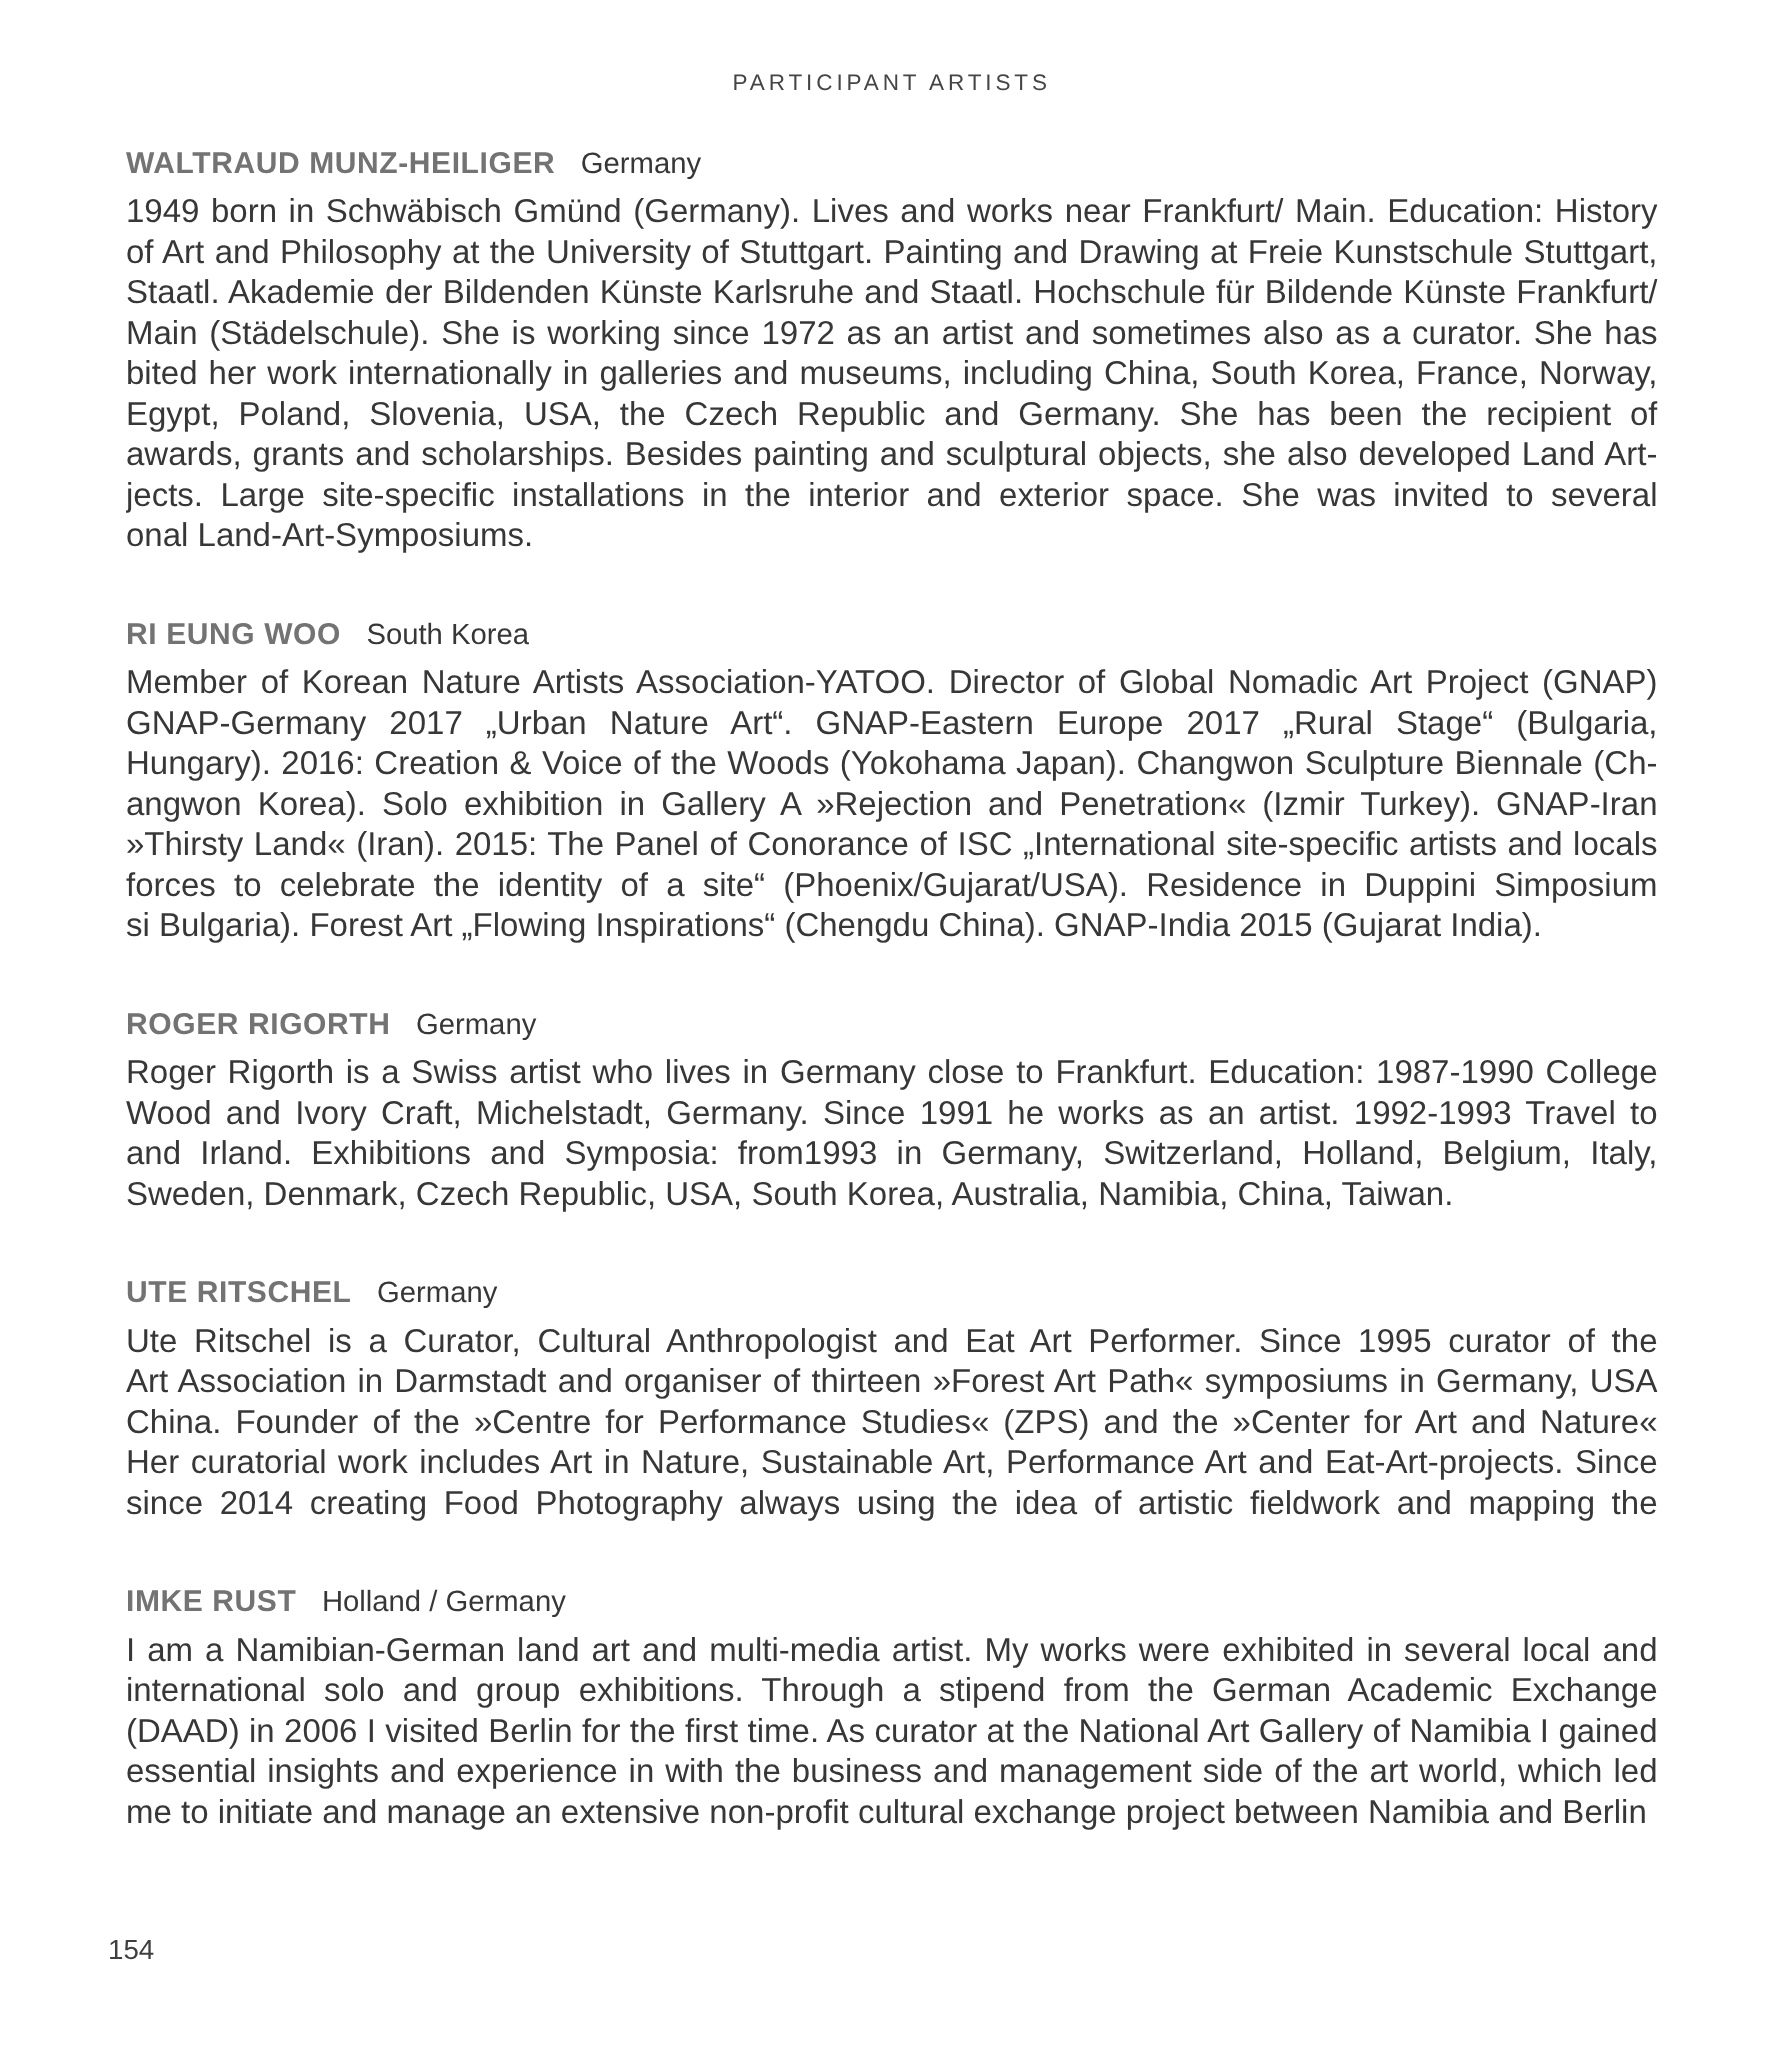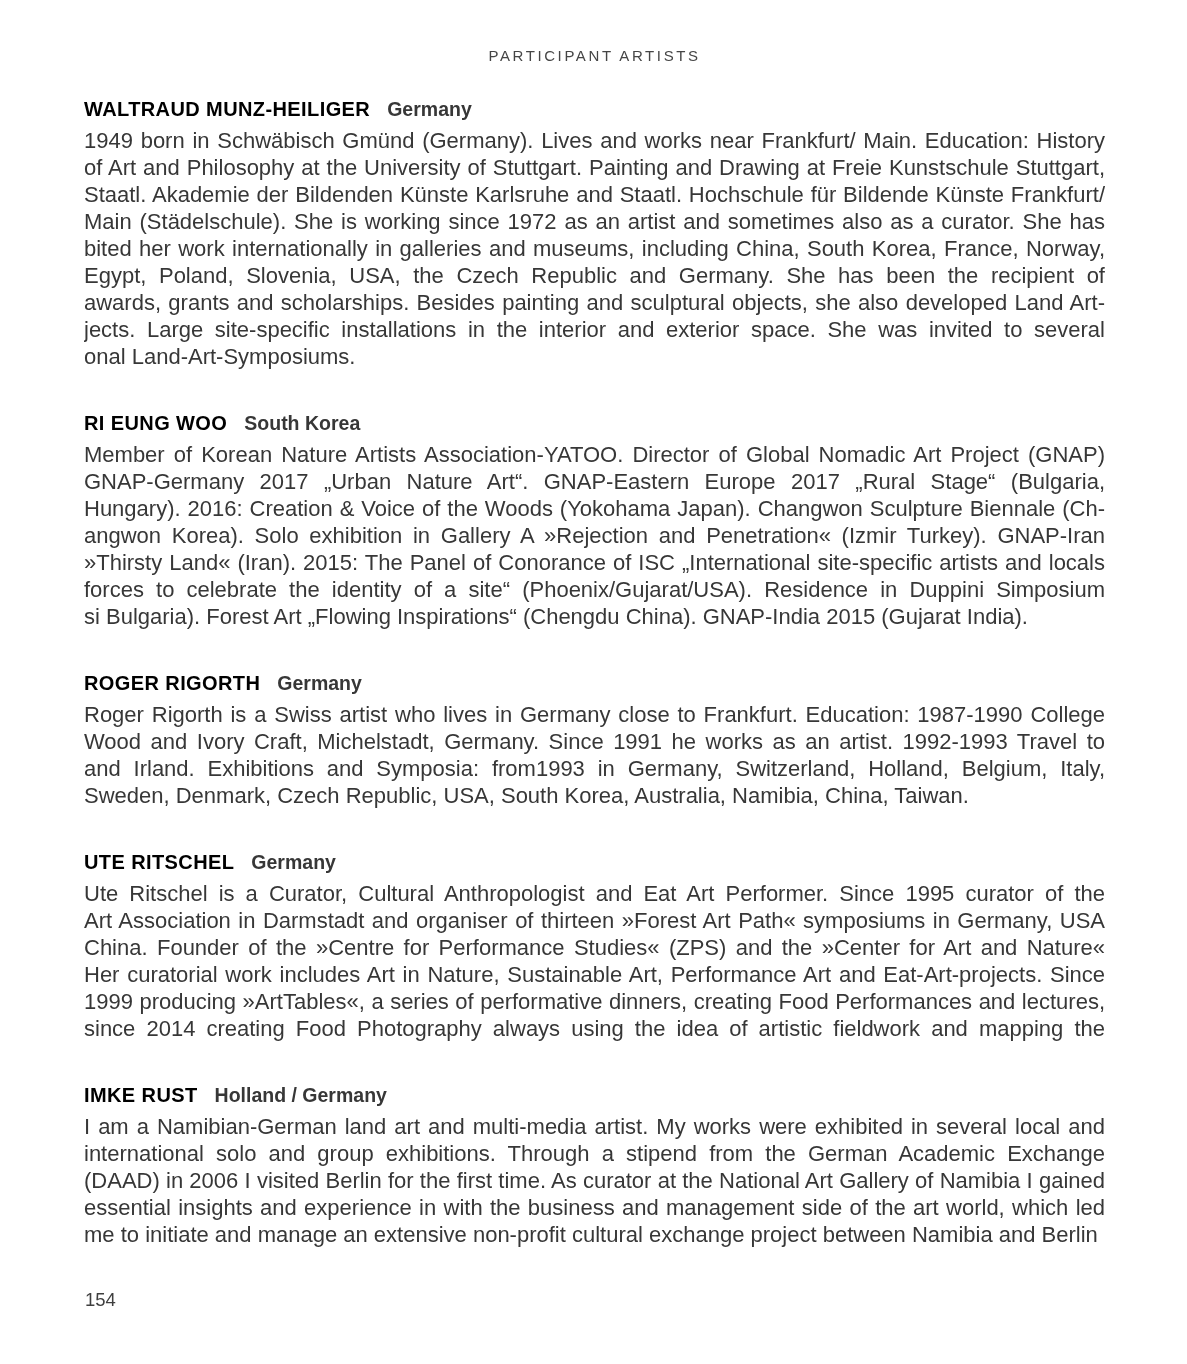--- a/index.html
+++ b/index.html
@@ -36,43 +36,43 @@
   }
   .heading {
     line-height: 27px;
     margin-bottom: 3px;
     white-space: nowrap;
   }
   .artist-name {
     font-weight: 700;
     font-size: 20px;
     letter-spacing: 0.4px;
-    color: #000000;
+    color: #737373;
   }
   .artist-country {
     font-size: 19.5px;
-    font-weight: 700;
+    font-weight: 400;
     color: #373737;
     margin-left: 17px;
   }
   .bio .line {
     font-size: 22px;
     line-height: 27px;
     height: 27px;
     overflow: hidden;
     text-align: justify;
     text-align-last: justify;
     color: #373737;
   }
   .bio .line.last {
     text-align-last: left;
   }
   .page-number {
     position: absolute;
-    left: 85px;
+    left: 72px;
     top: 1289px;
     font-size: 18.5px;
     color: #3f3f3f;
   }
 </style>
 </head>
 <body>
 
 <div class="page">
   <div class="doc-header">PARTICIPANT ARTISTS</div>
@@ -113,21 +113,20 @@
           <div class="line last">Sweden, Denmark, Czech Republic, USA, South Korea, Australia, Namibia, China, Taiwan.</div>
         </div>
       </section>
       <section class="section">
         <div class="heading"><span class="artist-name">UTE RITSCHEL</span><span class="artist-country">Germany</span></div>
         <div class="bio">
           <div class="line">Ute Ritschel is a Curator, Cultural Anthropologist and Eat Art Performer. Since 1995 curator of the biennial</div>
           <div class="line">Art Association in Darmstadt and organiser of thirteen »Forest Art Path« symposiums in Germany, USA and</div>
           <div class="line">China. Founder of the »Centre for Performance Studies« (ZPS) and the »Center for Art and Nature« (ZKN).</div>
           <div class="line">Her curatorial work includes Art in Nature, Sustainable Art, Performance Art and Eat-Art-projects. Since</div>
-          <div class="line">1999 producing »ArtTables«, a series of performative dinners, creating Food Performances and lectures,</div>
           <div class="line last">since 2014 creating Food Photography always using the idea of artistic fieldwork and mapping the terrain.</div>
         </div>
       </section>
       <section class="section">
         <div class="heading"><span class="artist-name">IMKE RUST</span><span class="artist-country">Holland / Germany</span></div>
         <div class="bio">
           <div class="line">I am a Namibian-German land art and multi-media artist. My works were exhibited in several local and</div>
           <div class="line">international solo and group exhibitions. Through a stipend from the German Academic Exchange Service</div>
           <div class="line">(DAAD) in 2006 I visited Berlin for the first time. As curator at the National Art Gallery of Namibia I gained</div>
           <div class="line">essential insights and experience in with the business and management side of the art world, which led</div>

